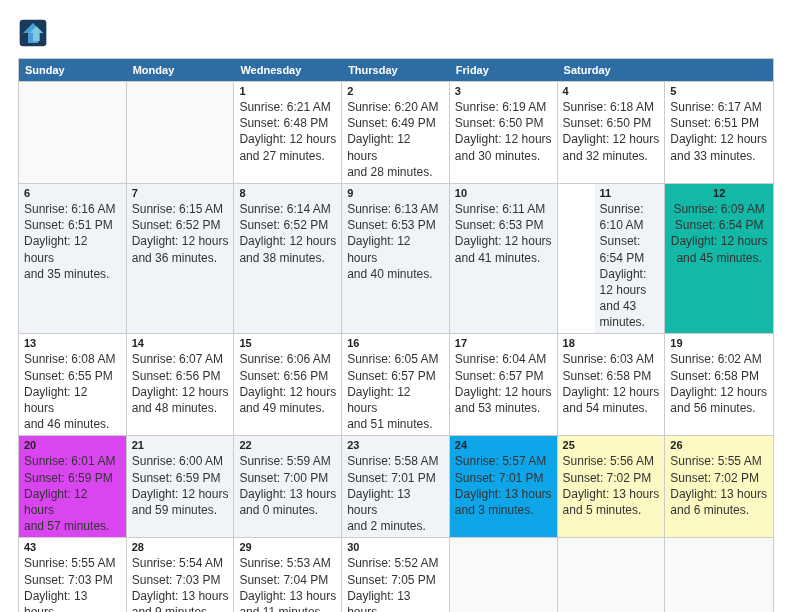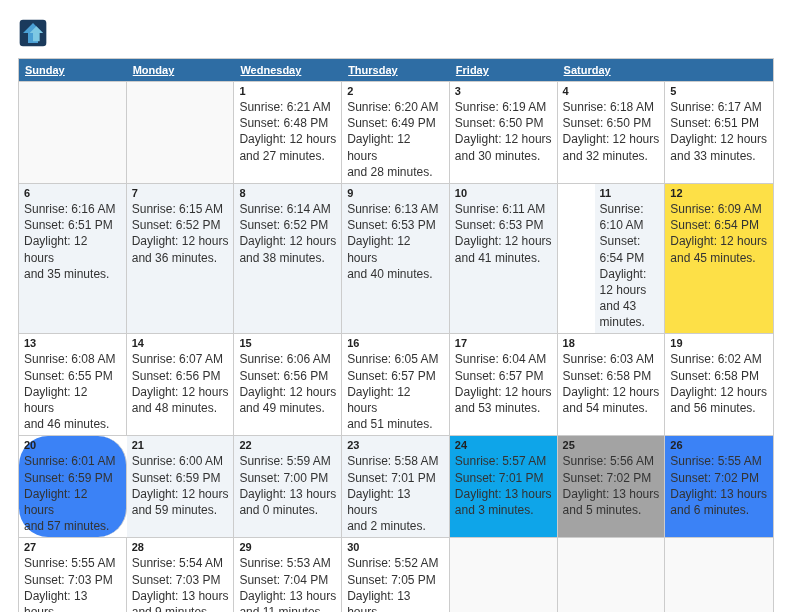--- a/index.html
+++ b/index.html
@@ -60,21 +60,20 @@
       display: grid;
       grid-template-columns: repeat(7, 1fr);
       background: #2e6da4;
     }
     .cal-header-cell {
       color: #fff;
       font-size: 11px;
       font-weight: bold;
       padding: 5px 6px;
       text-align: left;
-      text-decoration: underline;
     }
     .cal-body {
       display: flex;
       flex-direction: column;
       flex: 1;
     }
     .cal-row {
       display: grid;
       grid-template-columns: repeat(7, 1fr);
       flex: 1;
@@ -186,21 +185,21 @@
             <div class="cell-text">Sunrise: 6:13 AM<br>Sunset: 6:53 PM<br>Daylight: 12 hours<br>and 40 minutes.</div>
           </div>
           <div class="cal-cell" style="background: rgb(240, 244, 248);">
             <div class="day-num">10</div>
             <div class="cell-text">Sunrise: 6:11 AM<br>Sunset: 6:53 PM<br>Daylight: 12 hours<br>and 41 minutes.</div>
           </div>
           <div class="cal-cell" style="background: rgb(240, 244, 248); margin-left: 37px;">
             <div class="day-num">11</div>
             <div class="cell-text">Sunrise: 6:10 AM<br>Sunset: 6:54 PM<br>Daylight: 12 hours<br>and 43 minutes.</div>
           </div>
-          <div class="cal-cell" style="background: #fde047;">
+          <div class="cal-cell" style="background: #14b8a6; text-align: center;">
             <div class="day-num">12</div>
             <div class="cell-text">Sunrise: 6:09 AM<br>Sunset: 6:54 PM<br>Daylight: 12 hours<br>and 45 minutes.</div>
           </div>
         </div>
         <div class="cal-row">
           <div class="cal-cell">
             <div class="day-num">13</div>
             <div class="cell-text">Sunrise: 6:08 AM<br>Sunset: 6:55 PM<br>Daylight: 12 hours<br>and 46 minutes.</div>
           </div>
           <div class="cal-cell">
@@ -222,52 +221,52 @@
           <div class="cal-cell">
             <div class="day-num">18</div>
             <div class="cell-text">Sunrise: 6:03 AM<br>Sunset: 6:58 PM<br>Daylight: 12 hours<br>and 54 minutes.</div>
           </div>
           <div class="cal-cell">
             <div class="day-num">19</div>
             <div class="cell-text">Sunrise: 6:02 AM<br>Sunset: 6:58 PM<br>Daylight: 12 hours<br>and 56 minutes.</div>
           </div>
         </div>
         <div class="cal-row">
-          <div class="cal-cell" style="background: #3b82f6; border-radius: 29px;">
+          <div class="cal-cell" style="background: #d946ef;">
             <div class="day-num">20</div>
             <div class="cell-text">Sunrise: 6:01 AM<br>Sunset: 6:59 PM<br>Daylight: 12 hours<br>and 57 minutes.</div>
           </div>
           <div class="cal-cell" style="background: rgb(240, 244, 248);">
             <div class="day-num">21</div>
             <div class="cell-text">Sunrise: 6:00 AM<br>Sunset: 6:59 PM<br>Daylight: 12 hours<br>and 59 minutes.</div>
           </div>
           <div class="cal-cell" style="background: rgb(240, 244, 248);">
             <div class="day-num">22</div>
             <div class="cell-text">Sunrise: 5:59 AM<br>Sunset: 7:00 PM<br>Daylight: 13 hours<br>and 0 minutes.</div>
           </div>
           <div class="cal-cell" style="background: rgb(240, 244, 248);">
             <div class="day-num">23</div>
             <div class="cell-text">Sunrise: 5:58 AM<br>Sunset: 7:01 PM<br>Daylight: 13 hours<br>and 2 minutes.</div>
           </div>
           <div class="cal-cell" style="background: #0ea5e9;">
             <div class="day-num">24</div>
             <div class="cell-text">Sunrise: 5:57 AM<br>Sunset: 7:01 PM<br>Daylight: 13 hours<br>and 3 minutes.</div>
           </div>
-          <div class="cal-cell" style="background: #a3a3a3;">
+          <div class="cal-cell" style="background: #fef9c3;">
             <div class="day-num">25</div>
             <div class="cell-text">Sunrise: 5:56 AM<br>Sunset: 7:02 PM<br>Daylight: 13 hours<br>and 5 minutes.</div>
           </div>
-          <div class="cal-cell" style="background: #3b82f6;">
+          <div class="cal-cell" style="background: #fef9c3;">
             <div class="day-num">26</div>
             <div class="cell-text">Sunrise: 5:55 AM<br>Sunset: 7:02 PM<br>Daylight: 13 hours<br>and 6 minutes.</div>
           </div>
         </div>
         <div class="cal-row">
           <div class="cal-cell">
-            <div class="day-num">27</div>
+            <div class="day-num">43</div>
             <div class="cell-text">Sunrise: 5:55 AM<br>Sunset: 7:03 PM<br>Daylight: 13 hours<br>and 8 minutes.</div>
           </div>
           <div class="cal-cell">
             <div class="day-num">28</div>
             <div class="cell-text">Sunrise: 5:54 AM<br>Sunset: 7:03 PM<br>Daylight: 13 hours<br>and 9 minutes.</div>
           </div>
           <div class="cal-cell">
             <div class="day-num">29</div>
             <div class="cell-text">Sunrise: 5:53 AM<br>Sunset: 7:04 PM<br>Daylight: 13 hours<br>and 11 minutes.</div>
           </div>

